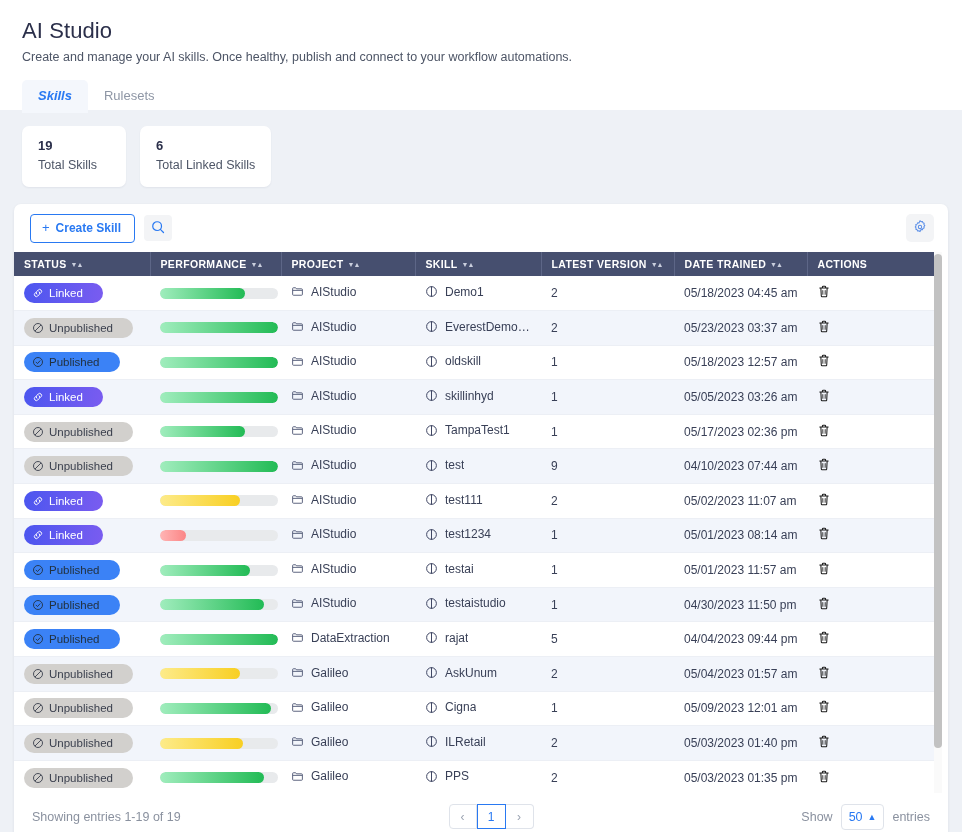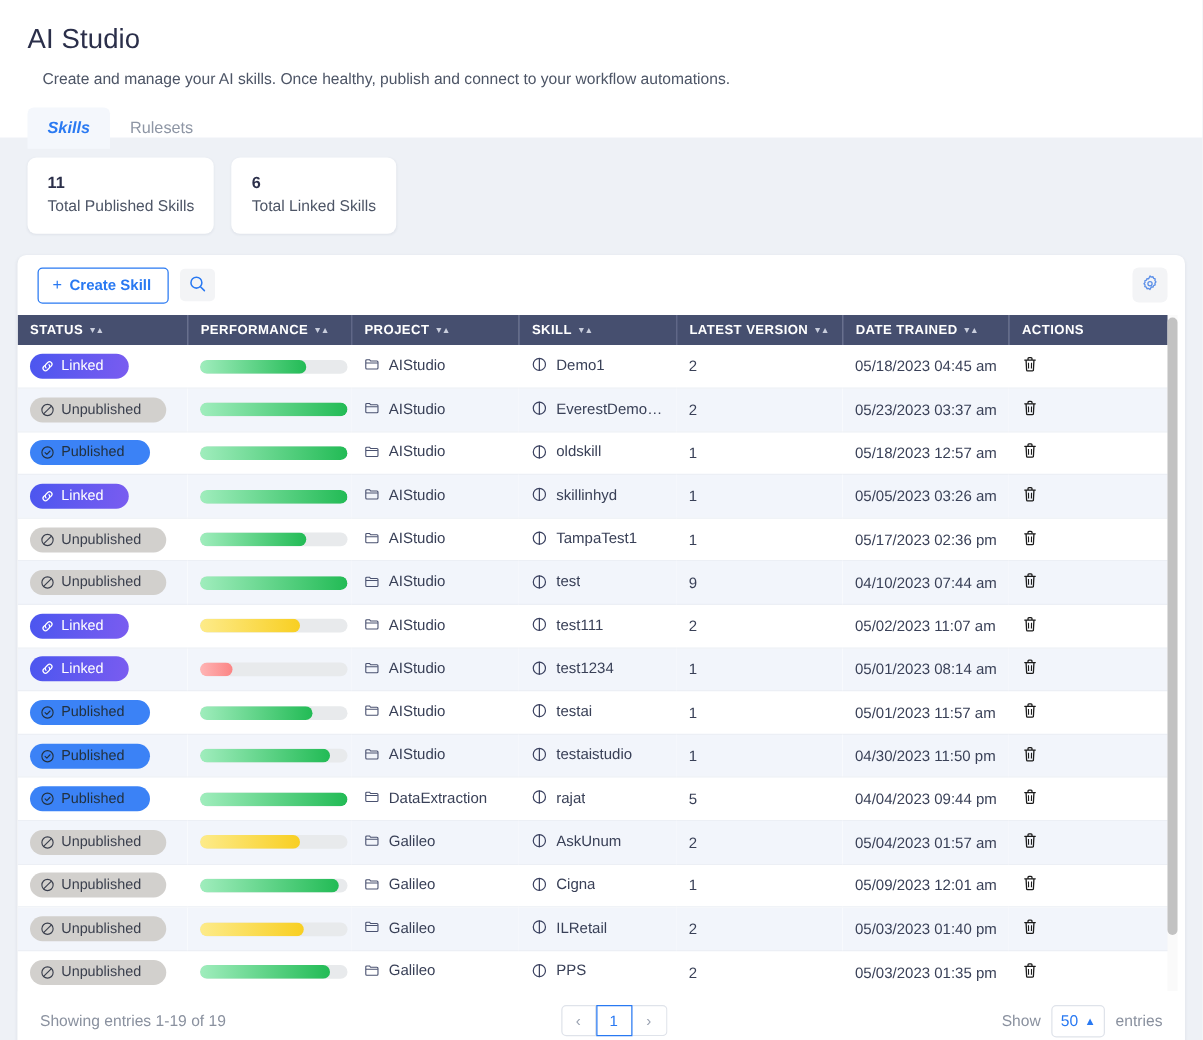--- a/index.html
+++ b/index.html
@@ -21,21 +21,21 @@
   .page-title {
     font-size: 22px;
     color: #2b2f4a;
     font-weight: 400;
     margin: 2px 0 6px 0;
     letter-spacing: .1px;
   }
   .page-subtitle {
     font-size: 12.5px;
     color: #4d5566;
-    margin: 12px;
+    margin: 0;
   }
   .tabs {
     display: flex;
     align-items: flex-end;
     margin-top: 16px;
     height: 33px;
   }
   .tab {
     font-size: 13px;
     padding: 8px 16px 9px 16px;
@@ -337,22 +337,22 @@
     <h1 class="page-title">AI Studio</h1>
     <p class="page-subtitle">Create and manage your AI skills. Once healthy, publish and connect to your workflow automations.</p>
     <div class="tabs">
       <div class="tab active">Skills</div>
       <div class="tab">Rulesets</div>
     </div>
   </div>
 
   <div class="stats-row">
     <div class="stat-card">
-      <div class="stat-value">11</div>
-      <div class="stat-label">Total Published Skills</div>
+      <div class="stat-value">19</div>
+      <div class="stat-label">Total Skills</div>
     </div>
     <div class="stat-card">
       <div class="stat-value">6</div>
       <div class="stat-label">Total Linked Skills</div>
     </div>
   </div>
 
   <div class="panel">
 
     <div class="panel-toolbar">

